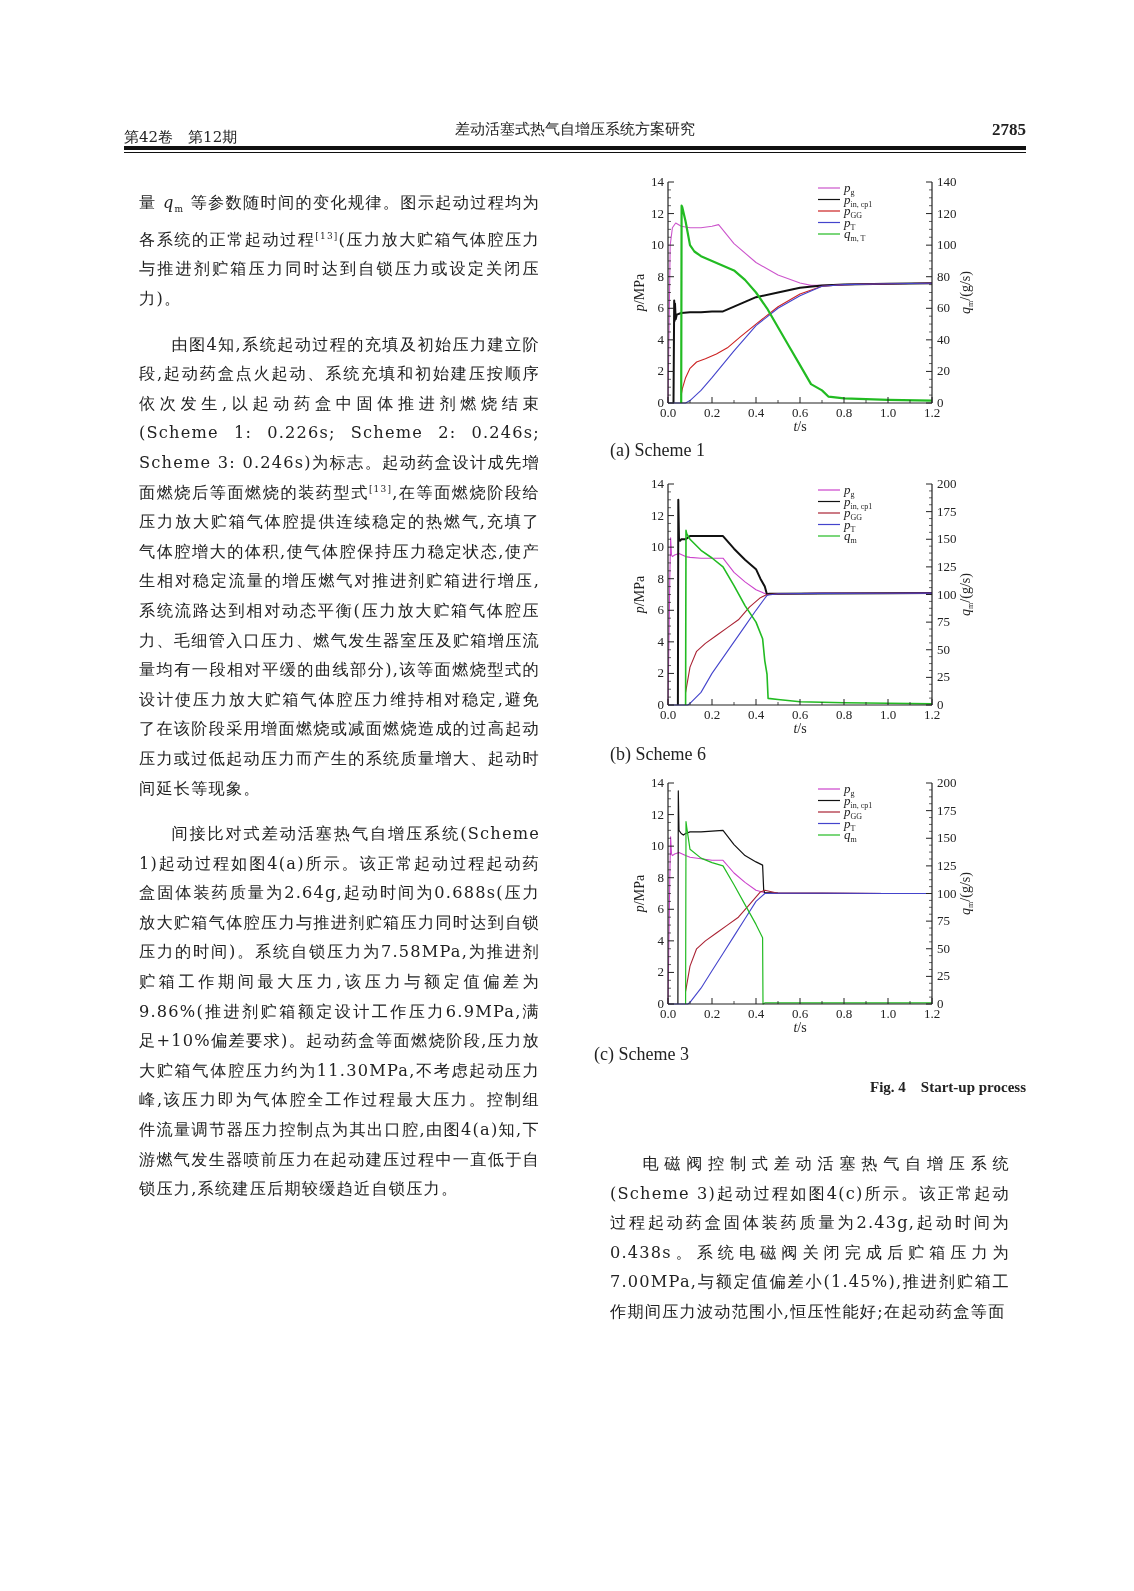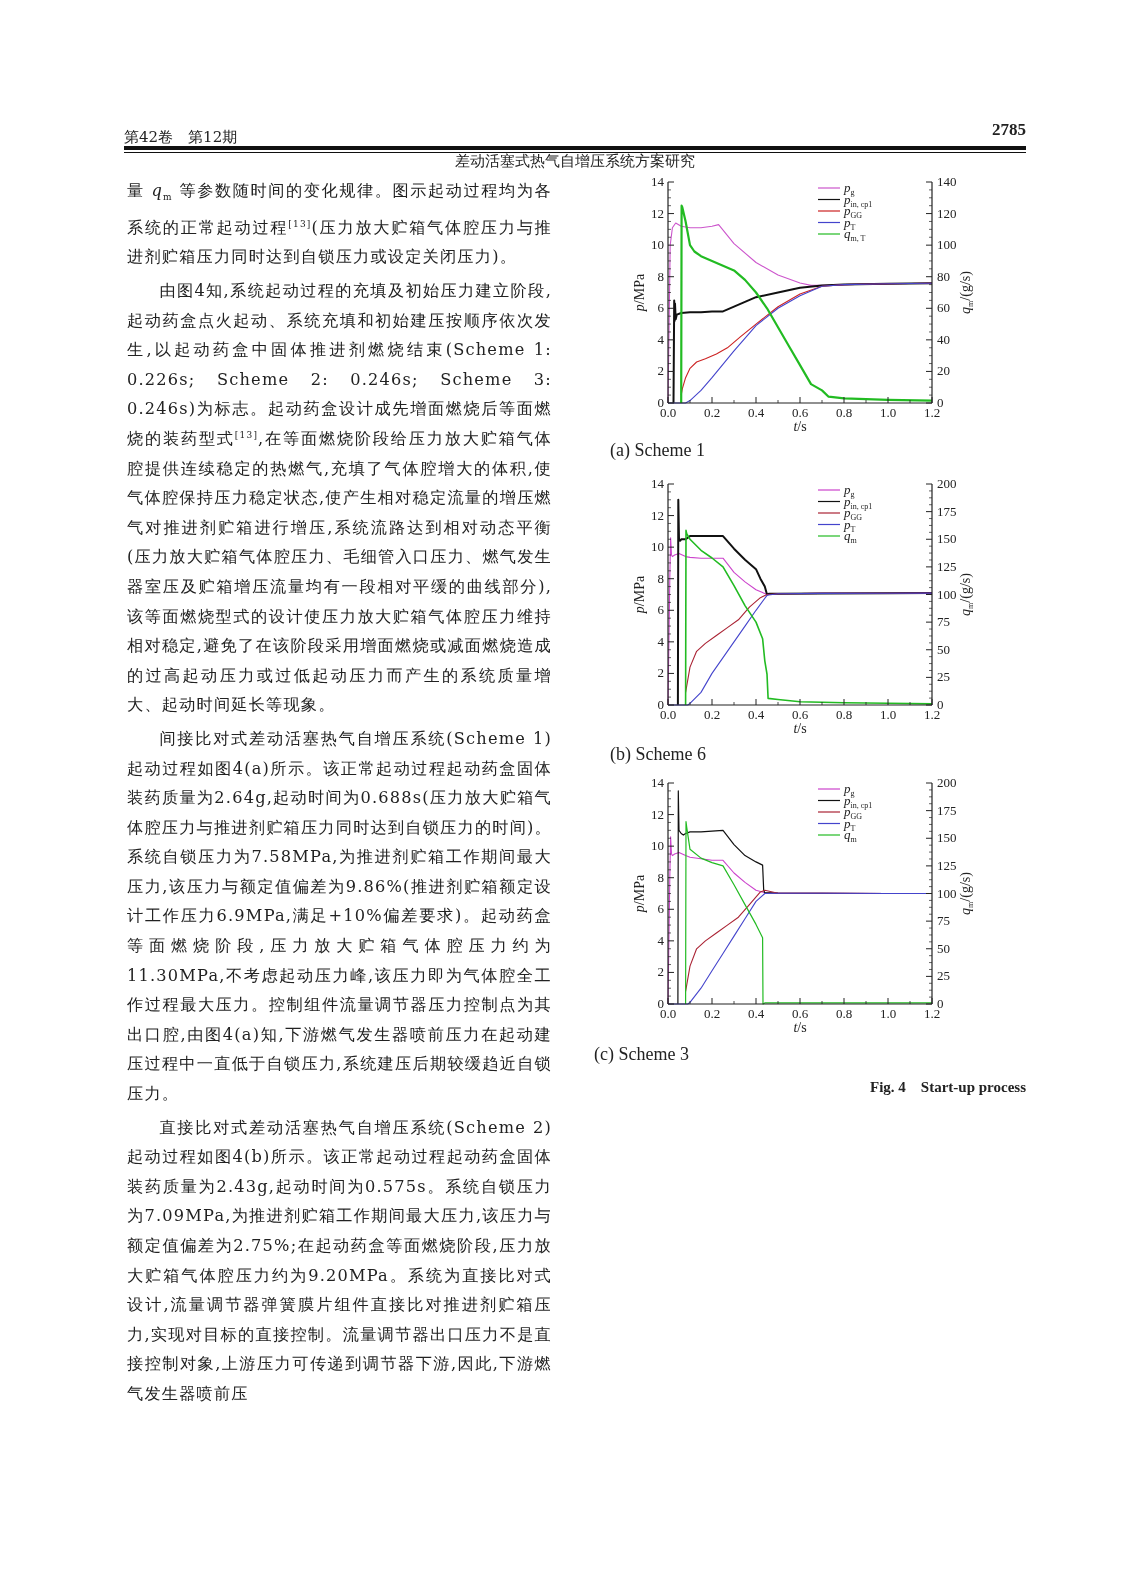--- a/index.html
+++ b/index.html
@@ -1,25 +1,25 @@
 <!DOCTYPE html>
 <html><head>
 <meta charset="utf-8">
 <style>
   html, body { margin: 0; padding: 0; background: #ffffff; }
   body { width: 1134px; height: 1591px; position: relative; overflow: hidden;
          font-family: "DejaVu Serif", "Liberation Serif", serif; color: #222; }
   .hdr { position: absolute; top: 120px; left: 124px; width: 902px; height: 22px; font-size: 15px; }
   .hdr .l { position: absolute; left: 0; top: 8px; }
-  .hdr .c { position: absolute; left: 0; width: 100%; text-align: center; top: 0; margin-top: 32px; }
+  .hdr .c { position: absolute; left: 0; width: 100%; text-align: center; top: 0; }
   .hdr .r { position: absolute; right: 0; top: 0; font-family: "Liberation Serif", serif; font-size: 17px; font-weight: bold; }
   .rule1 { position: absolute; top: 146px; left: 124px; width: 902px; height: 4px; background: #111; }
   .rule2 { position: absolute; top: 152px; left: 124px; width: 902px; height: 1px; background: #111; }
   .col { position: absolute; font-size: 16.2px; line-height: 29.6px; letter-spacing: 1.2px; text-align: justify; }
-  .col p { margin: 4px; }
+  .col p { margin: 16px; }
   .col .ind { text-indent: 2em; }
   .left { left: 123px; top: 172px; width: 433px; }
   .right { left: 594px; top: 1133px; width: 432px; }
   sup { font-size: 9px; line-height: 0; }
   .chart { position: absolute; left: 610px; width: 400px; }
   .chart svg { display: block; }
   .cap { position: absolute; text-align: left; font-family: "Liberation Serif", serif; font-size: 18px; }
   .figcap { position: absolute; left: 594px; width: 432px; top: 1078px; text-align: right;
             font-family: "Liberation Serif", serif; font-weight: bold; font-size: 15px; }
   .tick { font-family: "Liberation Serif", serif; font-size: 13px; fill: #222; }
@@ -35,21 +35,20 @@
   <span class="c">差动活塞式热气自增压系统方案研究</span>
   <span class="r">2785</span>
 </div>
 <div class="rule1"></div>
 <div class="rule2"></div>
 
 <div class="col left">
   <p>量 <i>q</i><sub style="font-size:9px">m</sub> 等参数随时间的变化规律。图示起动过程均为各系统的正常起动过程<sup>[13]</sup>(压力放大贮箱气体腔压力与推进剂贮箱压力同时达到自锁压力或设定关闭压力)。</p>
   <p class="ind">由图4知,系统起动过程的充填及初始压力建立阶段,起动药盒点火起动、系统充填和初始建压按顺序依次发生,以起动药盒中固体推进剂燃烧结束(Scheme 1: 0.226s; Scheme 2: 0.246s; Scheme 3: 0.246s)为标志。起动药盒设计成先增面燃烧后等面燃烧的装药型式<sup>[13]</sup>,在等面燃烧阶段给压力放大贮箱气体腔提供连续稳定的热燃气,充填了气体腔增大的体积,使气体腔保持压力稳定状态,使产生相对稳定流量的增压燃气对推进剂贮箱进行增压,系统流路达到相对动态平衡(压力放大贮箱气体腔压力、毛细管入口压力、燃气发生器室压及贮箱增压流量均有一段相对平缓的曲线部分),该等面燃烧型式的设计使压力放大贮箱气体腔压力维持相对稳定,避免了在该阶段采用增面燃烧或减面燃烧造成的过高起动压力或过低起动压力而产生的系统质量增大、起动时间延长等现象。</p>
   <p class="ind">间接比对式差动活塞热气自增压系统(Scheme 1)起动过程如图4(a)所示。该正常起动过程起动药盒固体装药质量为2.64g,起动时间为0.688s(压力放大贮箱气体腔压力与推进剂贮箱压力同时达到自锁压力的时间)。系统自锁压力为7.58MPa,为推进剂贮箱工作期间最大压力,该压力与额定值偏差为9.86%(推进剂贮箱额定设计工作压力6.9MPa,满足+10%偏差要求)。起动药盒等面燃烧阶段,压力放大贮箱气体腔压力约为11.30MPa,不考虑起动压力峰,该压力即为气体腔全工作过程最大压力。控制组件流量调节器压力控制点为其出口腔,由图4(a)知,下游燃气发生器喷前压力在起动建压过程中一直低于自锁压力,系统建压后期较缓趋近自锁压力。</p>
-  <p class="ind">直接比对式差动活塞热气自增压系统(Scheme 2)起动过程如图4(b)所示。该正常起动过程起动药盒固体装药质量为2.43g,起动时间为0.575s。系统自锁压力为7.09MPa,为推进剂贮箱工作期间最大压力,该压力与额定值偏差为2.75%;在起动药盒等面燃烧阶段,压力放大贮箱气体腔压力约为9.20MPa。系统为直接比对式设计,流量调节器弹簧膜片组件直接比对推进剂贮箱压力,实现对目标的直接控制。流量调节器出口压力不是直接控制对象,上游压力可传递到调节器下游,因此,下游燃气发生器喷前压</p>
 </div>
 
 <div class="chart" id="chart0" style="top:165px;">
     <svg width="400" height="270" viewBox="0 0 400 270">
       <g>
         <polyline points="58.0,238.0 60.2,80.1 62.4,62.8 65.7,58.0 71.2,61.2 80.0,62.8 91.0,62.8 102.0,61.2 108.6,59.6 124.0,78.6 146.0,97.5 168.0,110.1 190.0,118.0 201.0,120.4 212.0,120.4 234.0,119.6 278.0,118.8 322.0,118.3" fill="none" stroke="#cc55cc" stroke-width="1.1" stroke-linejoin="round"></polyline>
         <polyline points="63.5,238.0 64.2,135.4 64.6,155.9 65.0,138.6 65.7,154.3 66.8,149.6 71.2,148.0 80.0,147.2 91.0,147.2 102.0,146.4 113.0,146.4 124.0,141.7 146.0,132.2 168.0,127.5 190.0,122.8 212.0,120.4 234.0,119.6 278.0,118.8 322.0,118.3" fill="none" stroke="#111111" stroke-width="2" stroke-linejoin="round"></polyline>
         <polyline points="71.2,230.1 72.3,223.8 75.6,212.7 80.0,203.3 86.6,197.0 95.4,193.8 106.4,189.1 117.4,182.8 130.6,171.7 146.0,159.1 168.0,141.7 190.0,129.1 212.0,121.2 234.0,119.6 278.0,118.8 322.0,118.3" fill="none" stroke="#cc2222" stroke-width="1.1" stroke-linejoin="round"></polyline>
         <polyline points="58.0,238.0 75.6,238.0 80.0,235.6 91.0,225.4 102.0,212.7 124.0,185.9 146.0,160.6 168.0,143.3 190.0,130.7 212.0,121.2 234.0,119.6 278.0,118.8 322.0,118.3" fill="none" stroke="#4444cc" stroke-width="1.1" stroke-linejoin="round"></polyline>
         <polyline points="71.2,238.0 71.6,40.7 72.3,42.3 75.6,56.5 80.0,80.1 84.4,86.5 91.0,91.2 102.0,95.9 113.0,100.7 124.0,105.4 135.0,114.9 146.0,127.5 157.0,143.3 168.0,162.2 179.0,181.2 190.0,200.1 201.0,219.1 212.0,225.4 218.6,231.7 234.0,233.3 278.0,234.8 322.0,235.6" fill="none" stroke="#22bb22" stroke-width="2.2" stroke-linejoin="round"></polyline>
@@ -426,13 +425,14 @@
         <line x1="208" y1="69" x2="230" y2="69" stroke="#22bb22" stroke-width="1.2"></line>
         <text x="234" y="73" class="leg">q<tspan class="legsub" dy="3">m</tspan></text>
       </g>
     </svg>
   </div>
 <div class="cap" style="left:594px; width:400px; top:1044px;">(c) Scheme 3</div>
 
 <div class="figcap">Fig. 4　Start-up process</div>
 
 <div class="col right">
+  <p class="ind">电磁阀控制式差动活塞热气自增压系统(Scheme 3)起动过程如图4(c)所示。该正常起动过程起动药盒固体装药质量为2.43g,起动时间为0.438s。系统电磁阀关闭完成后贮箱压力为7.00MPa,与额定值偏差小(1.45%),推进剂贮箱工作期间压力波动范围小,恒压性能好;在起动药盒等面</p>
 </div>
 
 </body></html>

